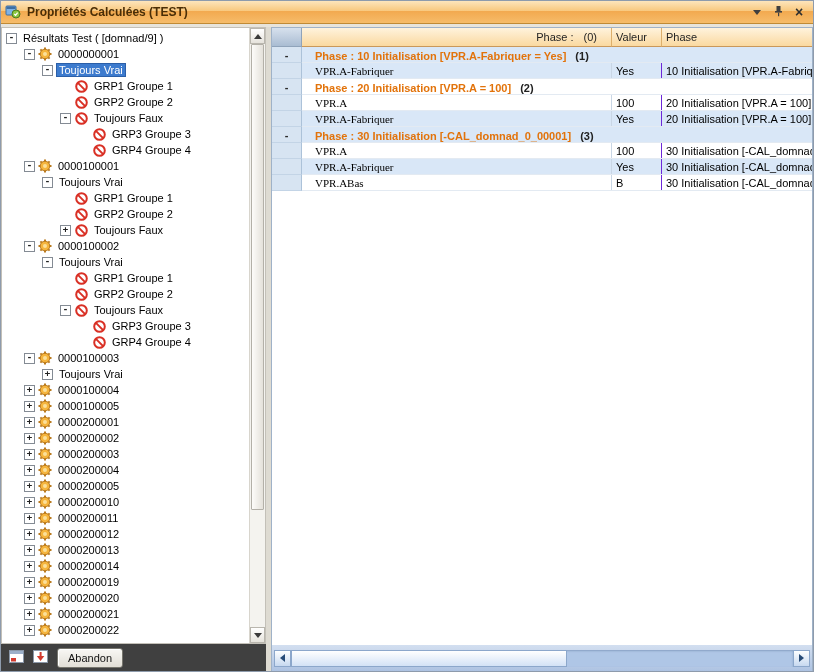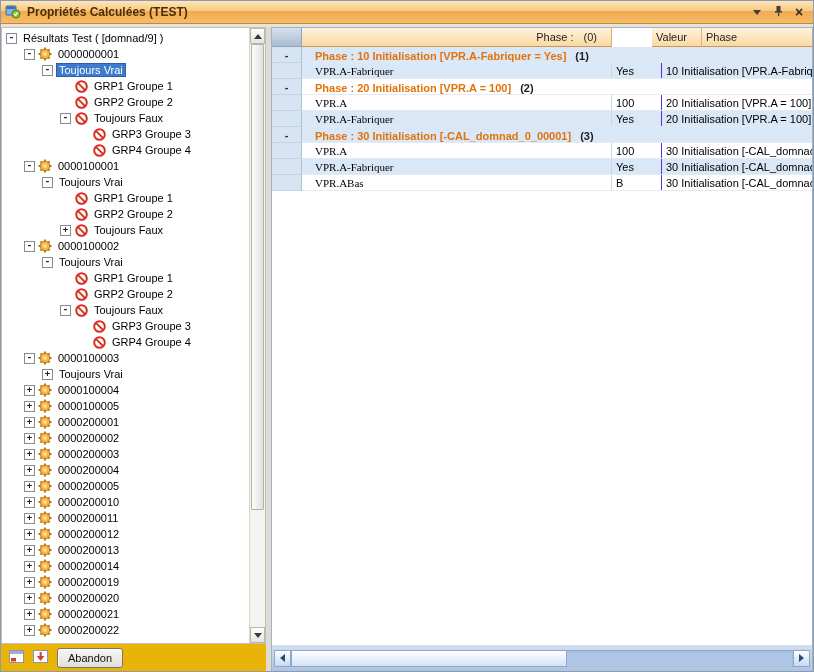--- a/index.html
+++ b/index.html
@@ -58,39 +58,39 @@
   .tree-label.selected { background: #3D7BCE; color: #fff; border: 1px solid #2B5FA8; padding: 0 2px; }
   
   .vscrollbar { width: 16px; flex: 0 0 16px; display: flex; flex-direction: column; background: #F4F3EF; border-left: 1px solid #D8D5CD; }
   .vs-btn { height: 16px; flex: 0 0 16px; background: linear-gradient(#FFFFFF, #E6E3DC); border: 1px solid #B9B6AE; display: flex; align-items: center; justify-content: center; }
   .tri-up { width: 0; height: 0; border-left: 4px solid transparent; border-right: 4px solid transparent; border-bottom: 5px solid #3A3A3A; }
   .tri-down { width: 0; height: 0; border-left: 4px solid transparent; border-right: 4px solid transparent; border-top: 5px solid #3A3A3A; }
   .vs-track { flex: 1; position: relative; }
   .vs-thumb { position: absolute; left: 1px; right: 1px; top: 0; height: 80%;
     background: linear-gradient(90deg, #FDFCFA, #E4E1DA); border: 1px solid #B3B0A8; border-radius: 1px; }
   
-  .footerbar { height: 27px; flex: 0 0 27px; display: flex; align-items: center; gap: 4px; padding: 8px 5px; background: #eab308; }
+  .footerbar { height: 27px; flex: 0 0 27px; display: flex; align-items: center; gap: 4px; padding: 8px 5px; background: #404040; }
   .mini-btn { width: 20px; height: 19px; padding: 0; border: 1px solid transparent; background: transparent;
     display: flex; align-items: center; justify-content: center; }
   .abandon {
     height: 20px; padding: 1px 10px; margin-left: 3px;
     font-size: 11px; font-family: inherit; color: #111;
     background: linear-gradient(#F8F7F4, #E2DFD7);
     border: 1px solid #77766E; border-radius: 3px;
     box-shadow: inset 1px 1px 0 #fff;
   }
   
   .grid { flex: 1; display: flex; flex-direction: column; min-height: 0; overflow: hidden; background: #fff; }
   .grid-header { height: 19px; flex: 0 0 19px; display: flex; }
   .h-ind { width: 30px; flex: 0 0 30px; background: linear-gradient(#D7E1ED, #A9BCD2);
     border-right: 1px solid #8FA3BA; border-bottom: 1px solid #8FA3BA; }
   .h-cell { background: linear-gradient(#FFF3DD, #FAD9A0); border-right: 1px solid #DDAF6B; border-bottom: 1px solid #C9985B;
     display: flex; align-items: center; padding: 0 4px; color: #1F1F1F; white-space: nowrap; overflow: hidden; }
   .h-group { width: 310px; flex: 0 0 310px; justify-content: flex-end; gap: 10px; padding-right: 14px; }
-  .h-val { width: 50px; flex: 0 0 50px; margin-left: 40px; }
+  .h-val { width: 50px; flex: 0 0 50px; }
   .h-phase { flex: 1; border-right: none; }
   .grid-body { flex: 1; overflow: hidden; }
   .grow { height: 16px; display: flex; align-items: stretch; border-bottom: 1px solid #E3EAF2; }
   .grow.blue { background: #D9E7F7; }
   .grow.white { background: #ffffff; }
   .g-ind { width: 30px; flex: 0 0 30px; background: #D7E4F2; border-right: 1px solid #ACC2D9; border-bottom: 1px solid #C3D4E6;
     display: flex; align-items: center; justify-content: center; margin-bottom: -1px; }
   .gc { font-weight: bold; color: #2B2B2B; font-size: 11px; line-height: 10px; }
   .g-body { flex: 1; display: flex; align-items: flex-end; padding-left: 13px; gap: 9px; overflow: hidden; white-space: nowrap; }
   .gtext { color: #E2730B; font-weight: bold; }

